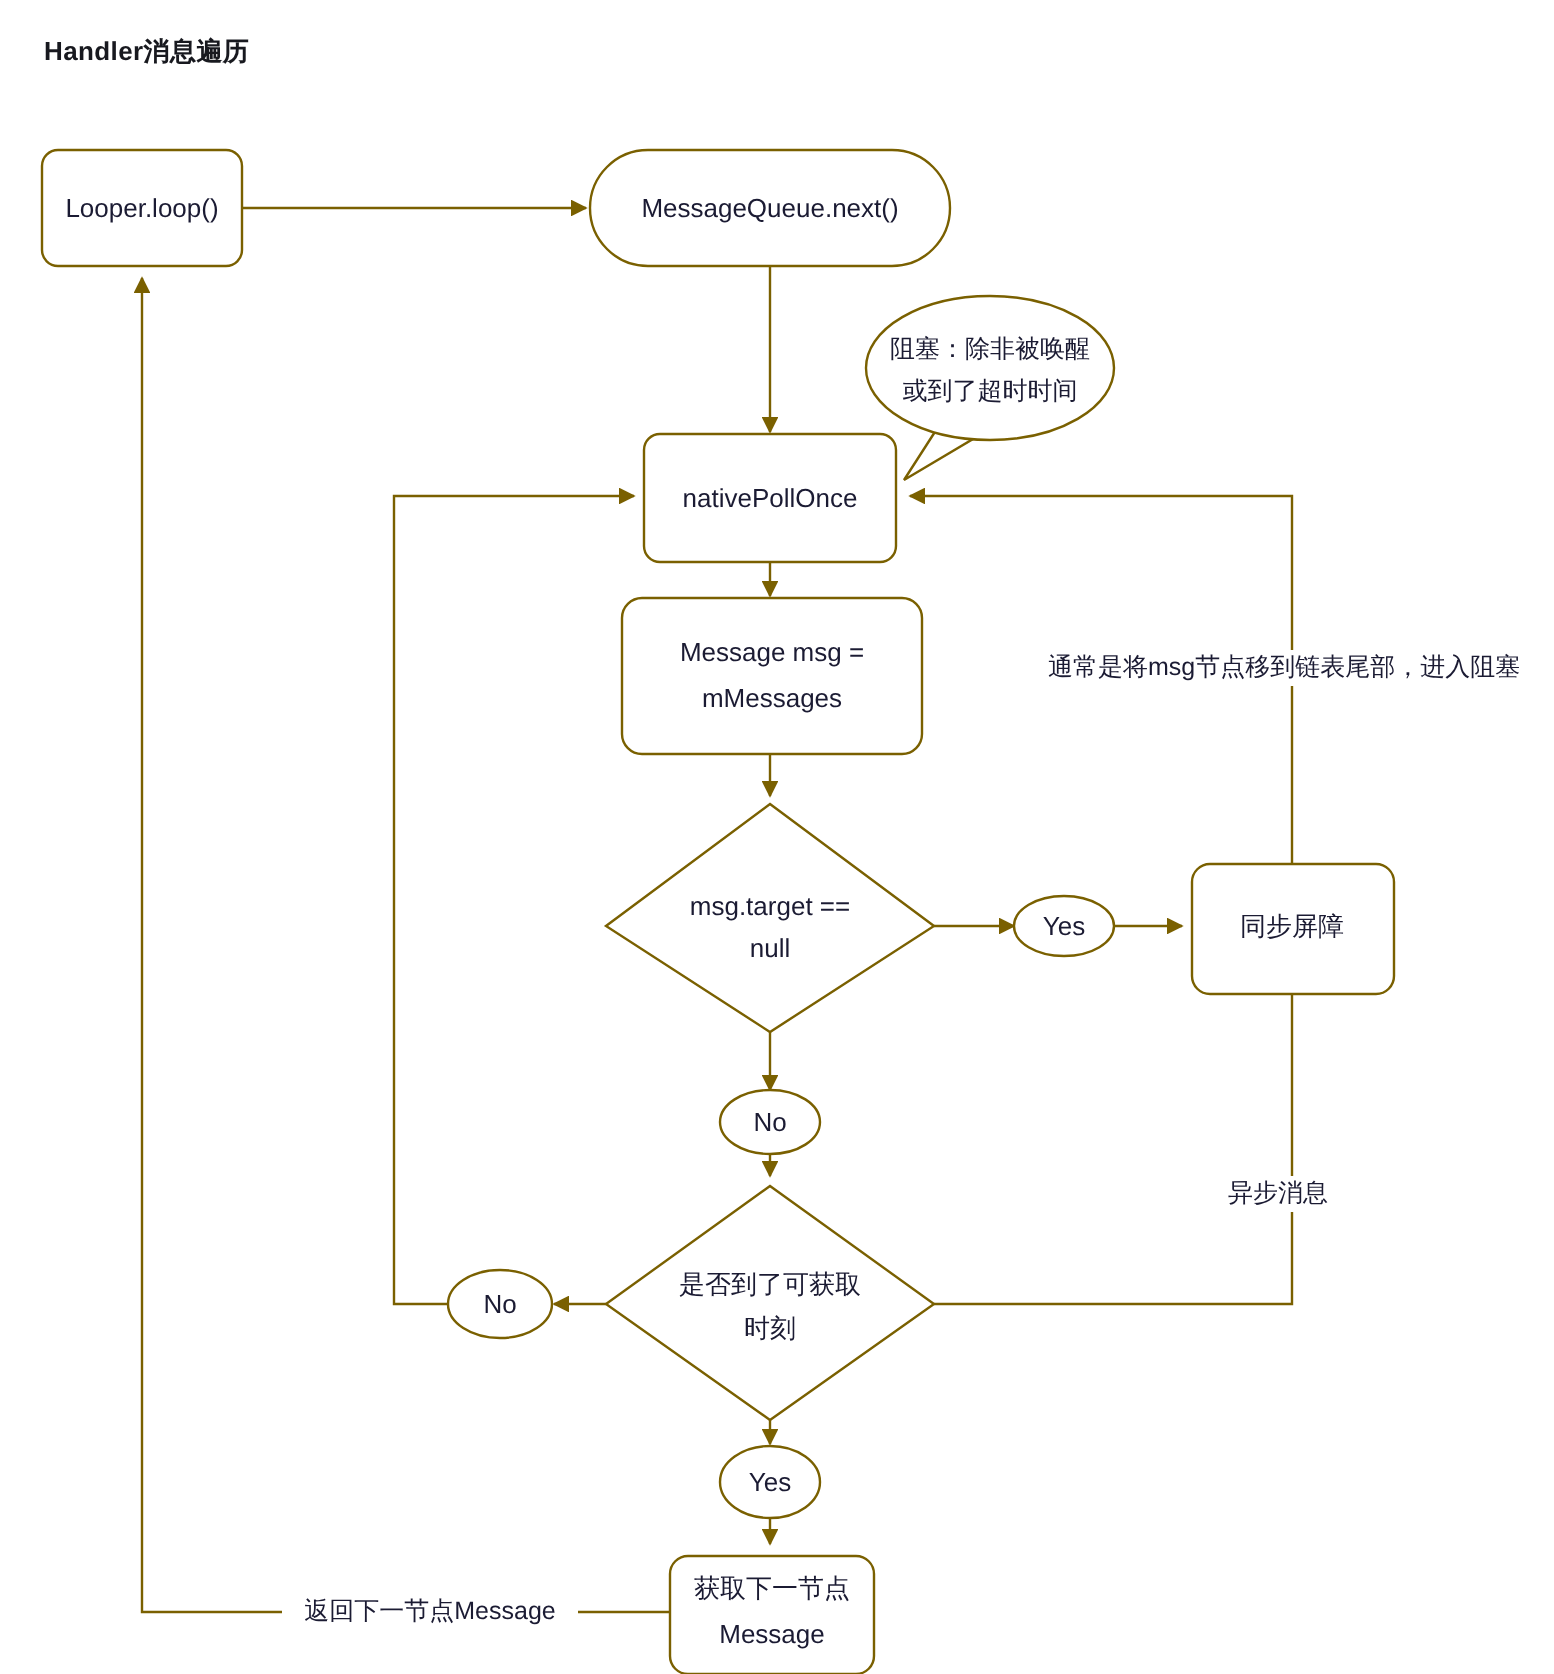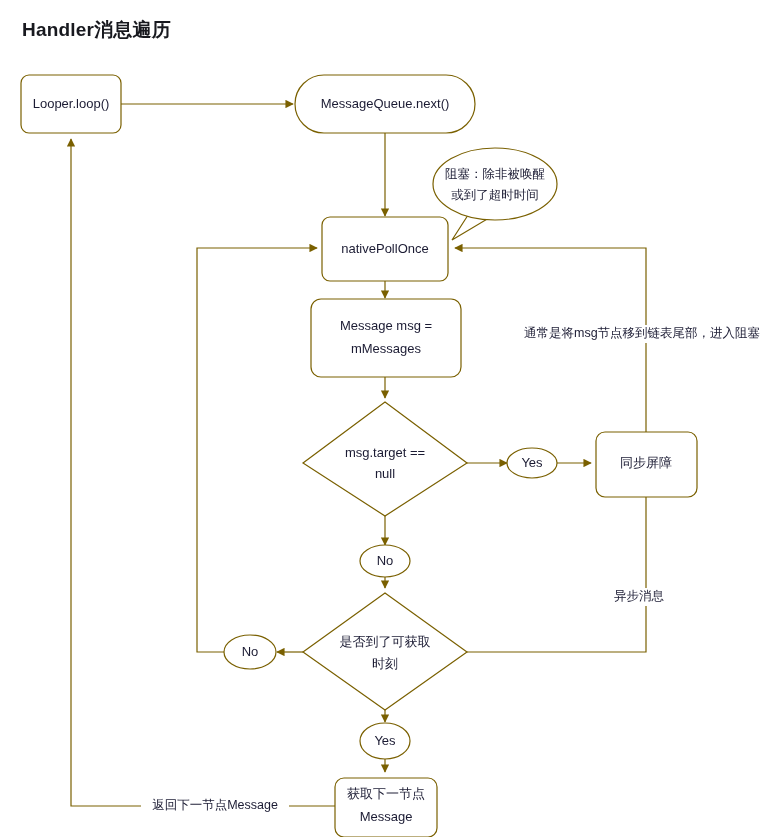--- a/index.html
+++ b/index.html
@@ -11,21 +11,21 @@
     width: 777px;
     height: 837px;
     font-family: "Liberation Sans", "DejaVu Sans", sans-serif;
     overflow: hidden;
     position: relative;
   }
   #page-title {
     position: absolute;
     left: 22px;
     top: 17px;
-    font-size: 19px;
+    font-size: 13px;
     font-weight: bold;
     color: #18191f;
     letter-spacing: 0.2px;
     font-family: "Liberation Sans", "DejaVu Sans", sans-serif;
   }
   svg#flow {
     position: absolute;
     left: 0;
     top: 0;
     width: 777px;

